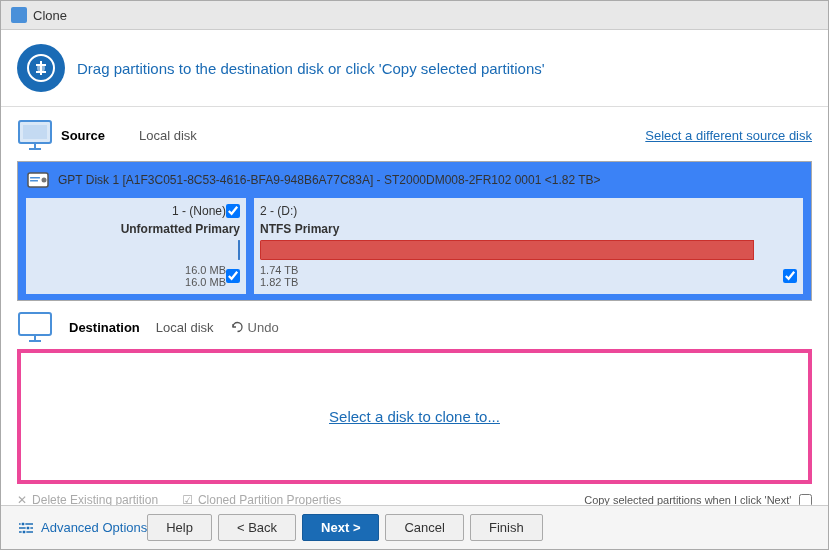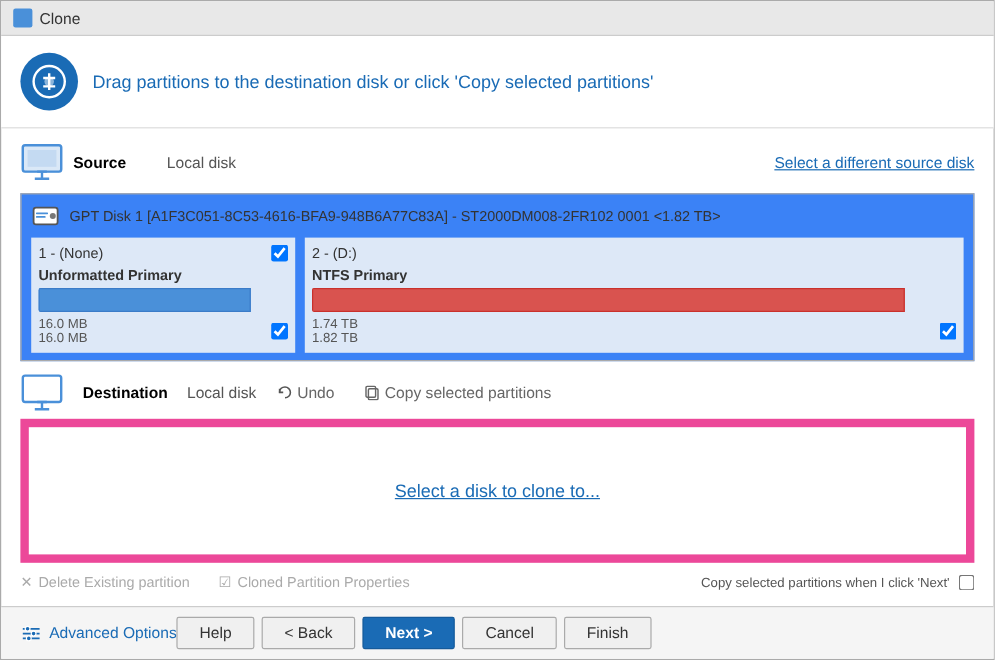--- a/index.html
+++ b/index.html
@@ -147,23 +147,23 @@
       gap: 4px;
       color: #666;
       font-size: 13px;
       cursor: pointer;
       background: none;
       border: none;
       padding: 0;
       text-align: right;
     }
     .dest-disk-area {
-      border: 7px solid #ec4899;
+      border: 4px solid #ec4899;
       background: #fff;
-      height: 120px;
+      height: 135px;
       display: flex;
       align-items: center;
       justify-content: center;
     }
     .dest-placeholder {
       color: #1a6bb5;
       text-decoration: underline;
       font-size: 15px;
       cursor: pointer;
     }
@@ -224,20 +224,21 @@
       width: 36px; height: 36px;
       color: #4a90d9;
       flex-shrink: 0;
     }
     .partition-wrapper {
       background: #dde8f7;
       padding: 6px;
       display: flex;
       flex-direction: column;
       gap: 4px;
+      align-items: flex-end;
     }
     .partition-wrapper-2 {
       background: #dde8f7;
       padding: 6px;
       display: flex;
       flex-direction: column;
       gap: 4px;
       flex: 1;
     }
   </style>
@@ -342,27 +343,20 @@
           <line x1="12" y1="32" x2="24" y2="32" stroke="#4a90d9" stroke-width="2"></line>
         </svg>
         <span class="section-label">Destination</span>
         <span class="section-sublabel">Local disk</span>
         <button class="undo-btn">
           <svg width="14" height="14" viewBox="0 0 14 14" fill="none">
             <path d="M3 7 C3 4 5 2.5 7.5 2.5 C10 2.5 12 4.5 12 7 C12 9.5 10 11.5 7.5 11.5" stroke="#555" stroke-width="1.3" fill="none"></path>
             <polyline points="3,4 3,7 6,7" stroke="#555" stroke-width="1.3" fill="none"></polyline>
           </svg>
           <span>Undo</span>
-        </button>
-        <button class="copy-btn" style="margin-left:8px;">
-          <svg width="14" height="14" viewBox="0 0 14 14" fill="none">
-            <rect x="2" y="2" width="8" height="9" rx="1" fill="none" stroke="#666" stroke-width="1.2"></rect>
-            <rect x="4" y="4" width="8" height="9" rx="1" fill="none" stroke="#666" stroke-width="1.2"></rect>
-          </svg>
-          <span>Copy selected partitions</span>
         </button>
       </div>
 
       <div class="dest-disk-area">
         <a class="dest-placeholder">Select a disk to clone to...</a>
       </div>
 
       <div class="dest-options">
         <div class="dest-option">
           <span style="color:#aaa;font-size:12px;">✕</span>

